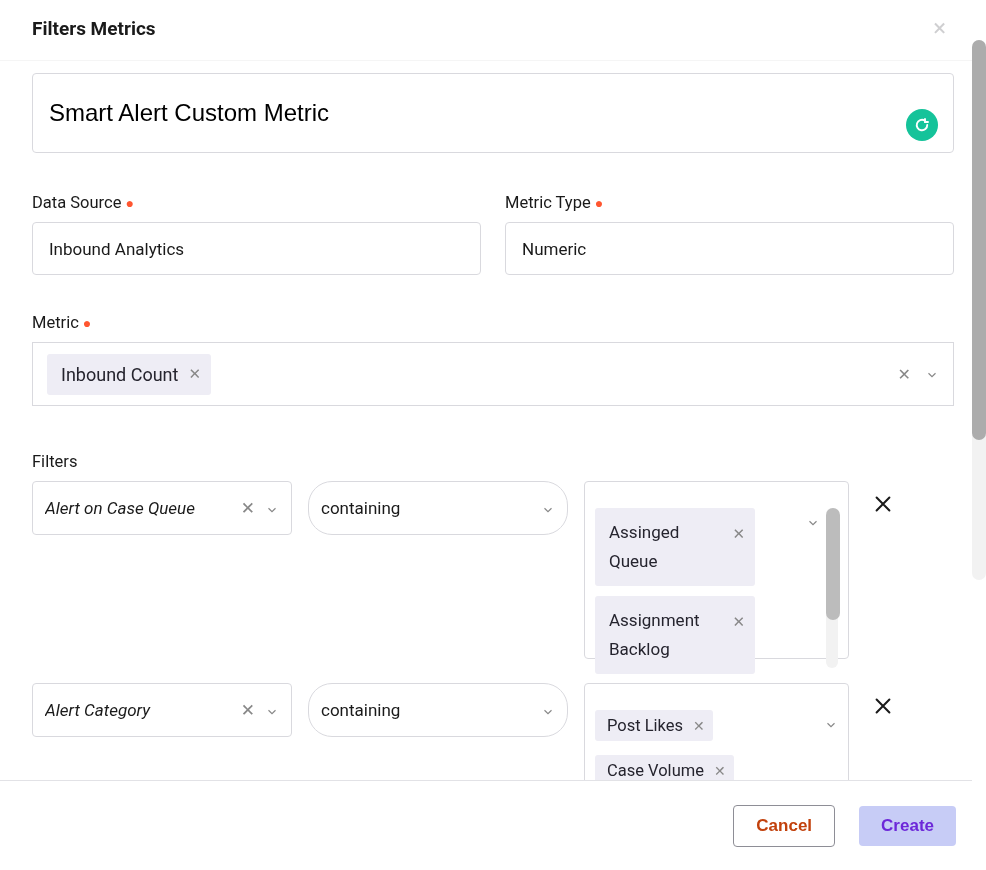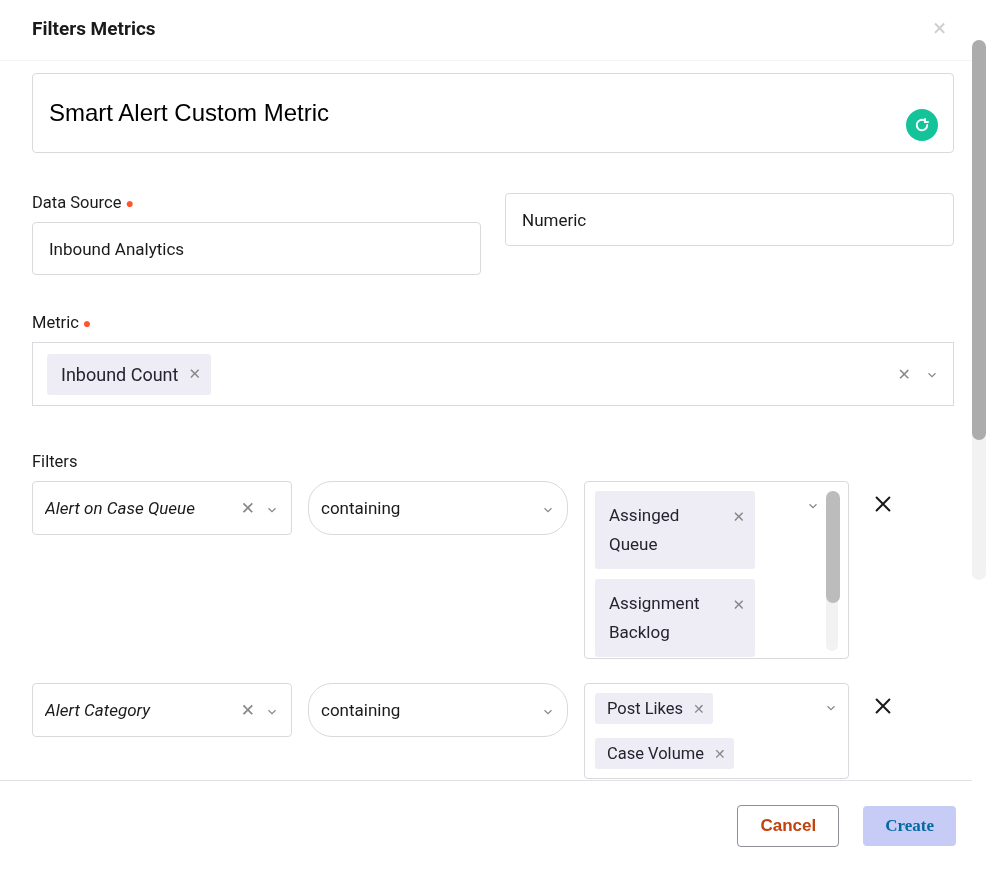--- a/index.html
+++ b/index.html
@@ -137,21 +137,21 @@
     display: flex;
     align-items: center;
     justify-content: space-between;
     font-size: 17px;
     min-height: 54px;
     background: #fff;
   }
   .dd.attr { width: 260px; }
   .dd.op { width: 260px; border-radius: 24px; }
   .dd.vals { width: 265px; position: relative; }
-  .dd.vals.tall { align-items: flex-start; padding: 9px 10px; }
+  .dd.vals.tall { align-items: flex-start; padding: 26px 10px; }
   .dd-trunc {
     white-space: nowrap;
     overflow: hidden;
     text-overflow: clip;
     flex: 1;
     margin-right: 6px;
     font-style: italic;
   }
   .dd-actions {
     display: flex;
@@ -251,22 +251,21 @@
     cursor: pointer;
   }
   .btn-secondary {
     background: #fff;
     border: 1px solid #8e8e96;
     color: #c2410c;
   }
   .btn-primary {
     background: #c7ccf6;
     border: none;
-    color: #0369a1;
-    font-family: Liberation Serif, serif;
+    color: #6d28d9;
   }
   .outer-scroll {
     position: absolute;
     top: 0; right: 0;
     width: 14px;
     height: 100%;
     background: #fff;
   }
   .outer-track {
     position: absolute;
@@ -310,20 +309,23 @@
     <div class="row-2">
       <div class="field">
         <div class="field-label">
           <span>Data Source</span><span class="req-dot">●</span>
         </div>
         <div class="select-box">
           <span>Inbound Analytics</span>
         </div>
       </div>
       <div class="field">
+        <div class="field-label">
+          <span>Metric Type</span><span class="req-dot">●</span>
+        </div>
         <div class="select-box">
           <span>Numeric</span>
         </div>
       </div>
     </div>
 
     <div class="field-full">
       <div class="field-label">
         <span>Metric</span><span class="req-dot">●</span>
       </div>

